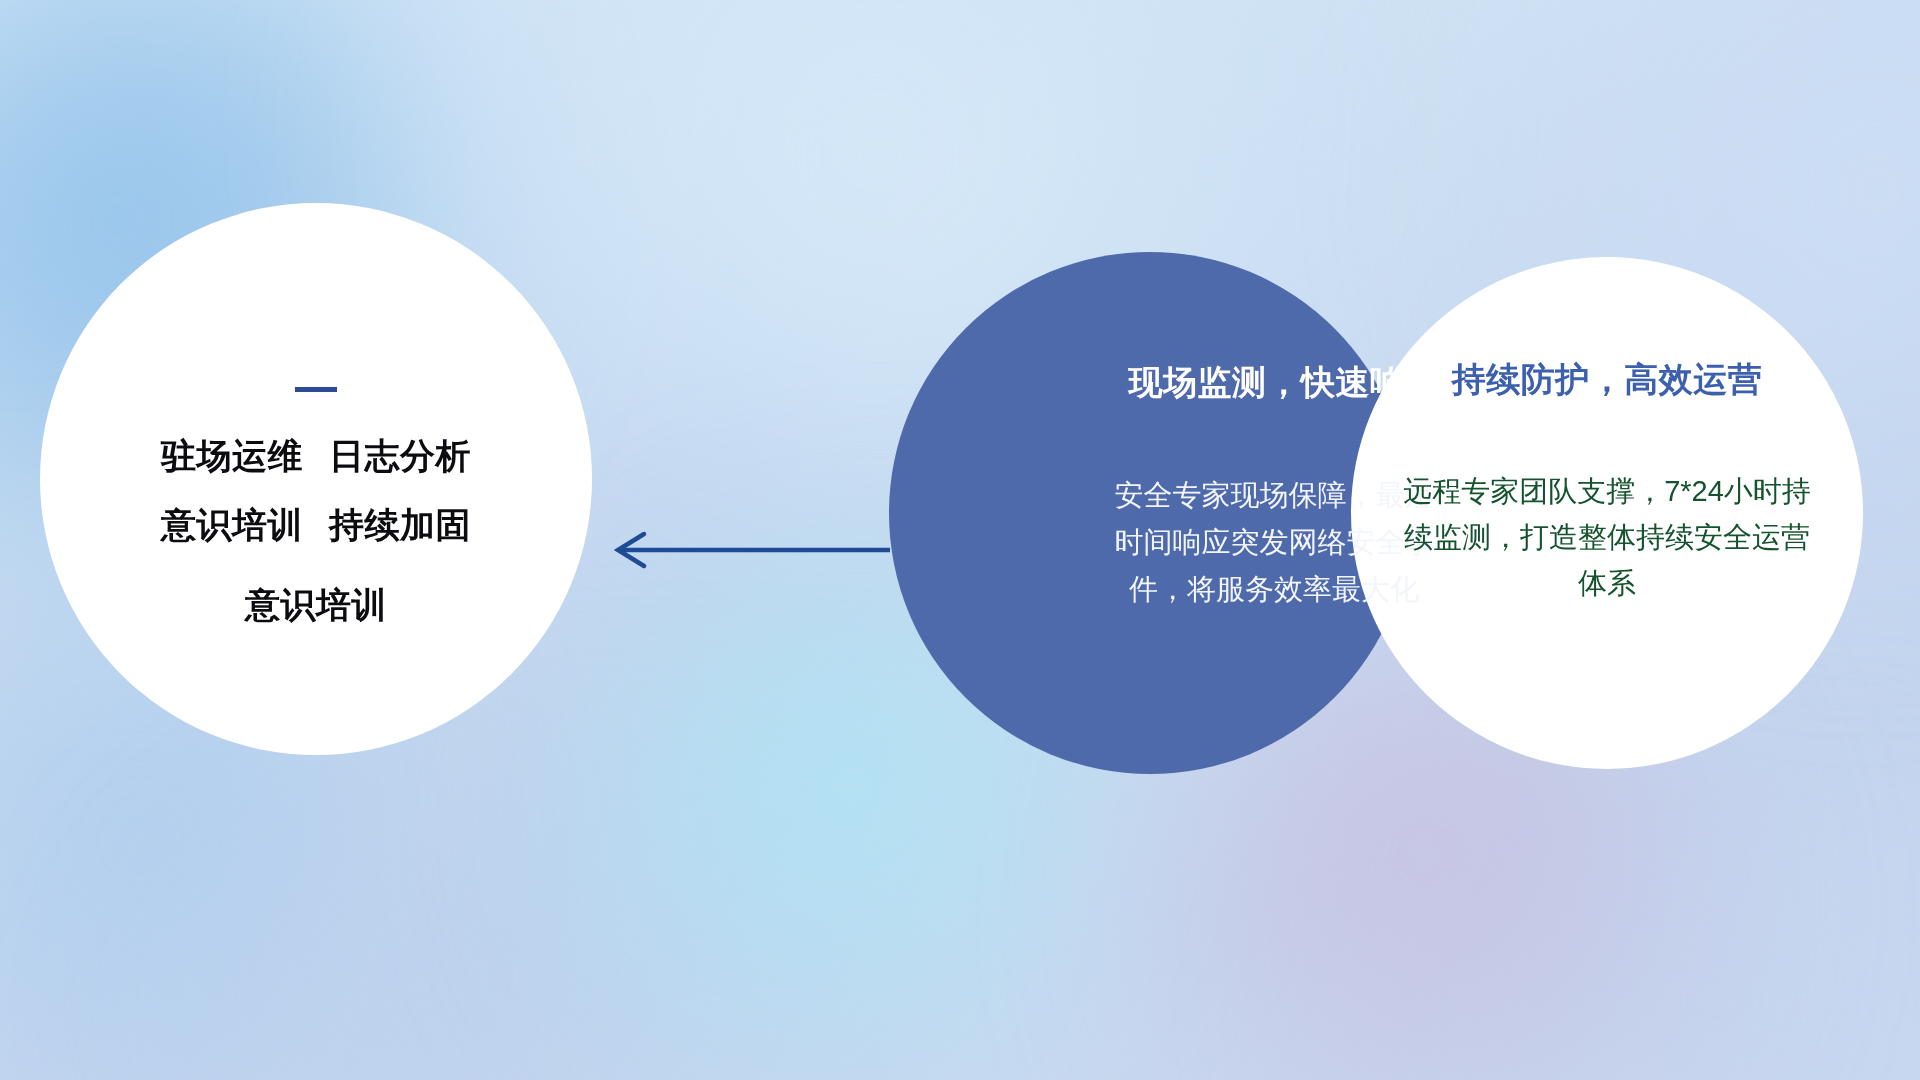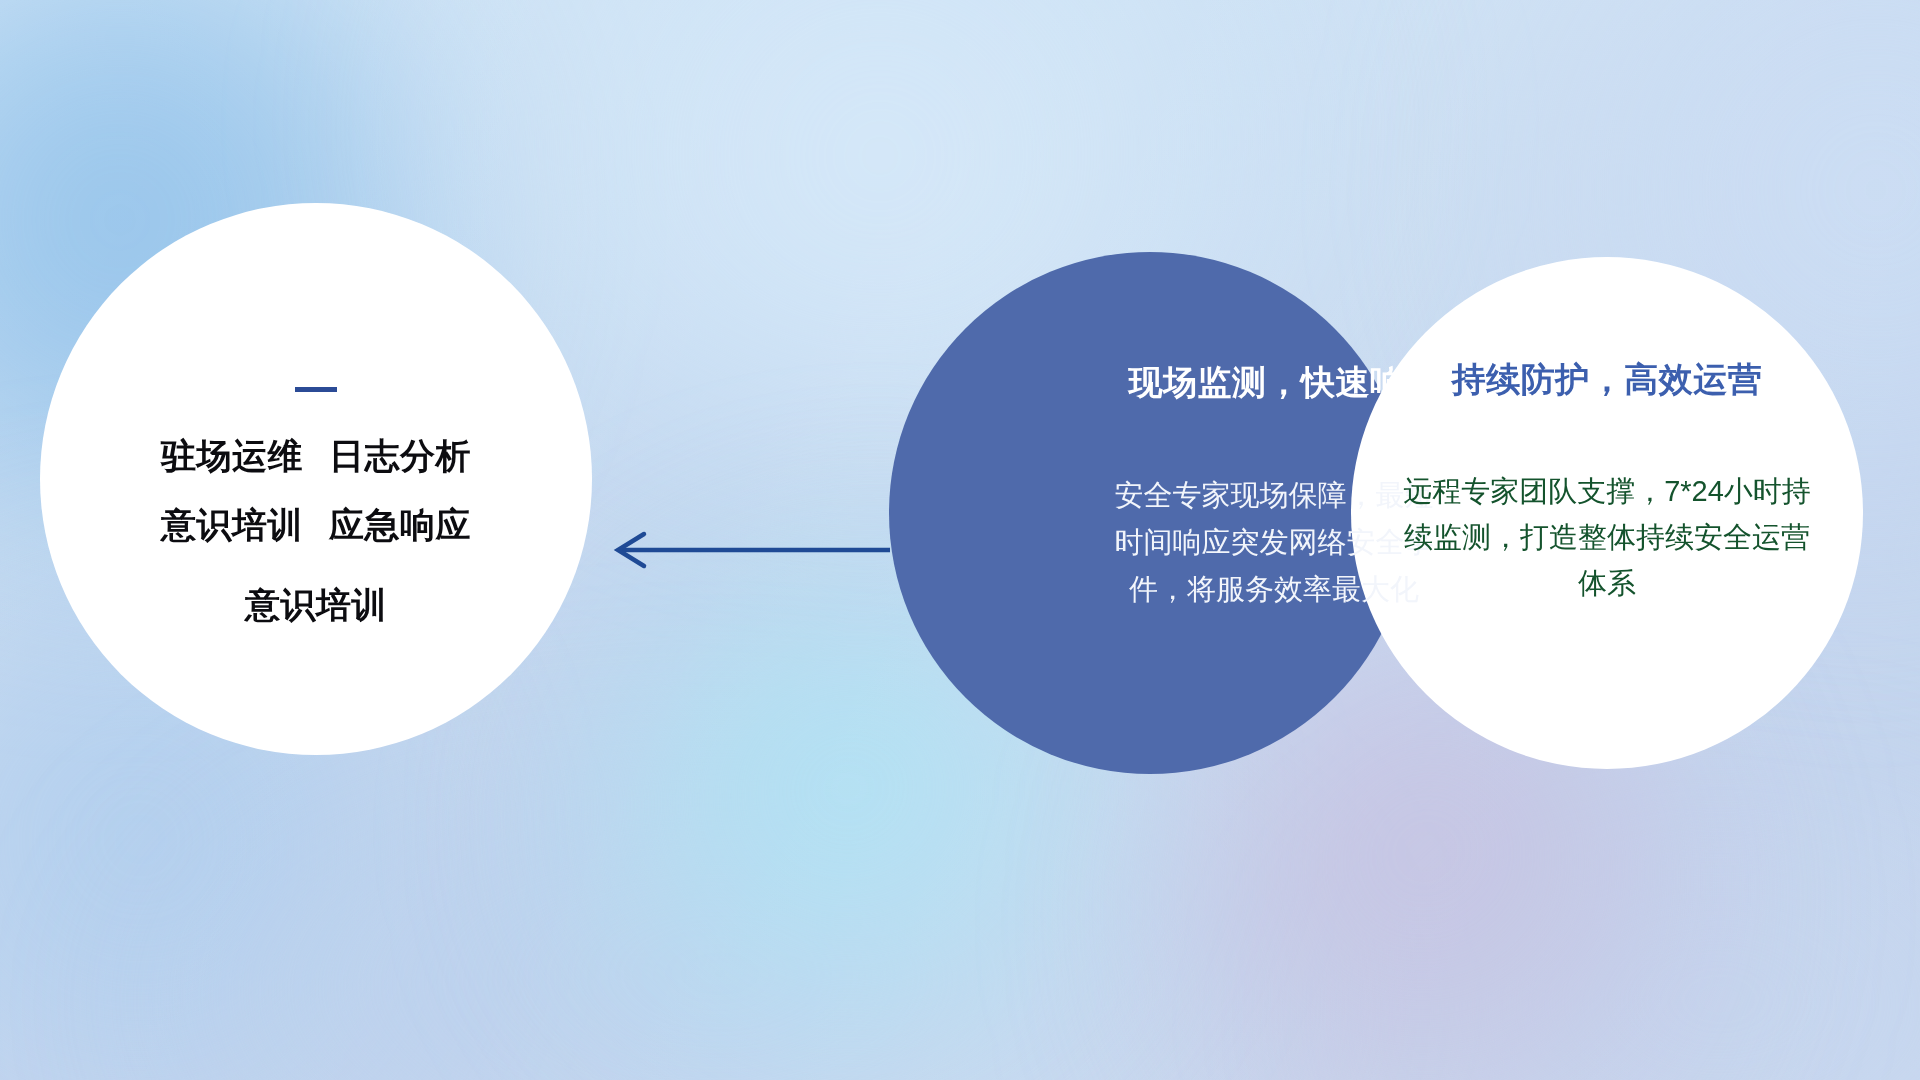--- a/index.html
+++ b/index.html
@@ -244,21 +244,21 @@
   </svg>
 
   <div class="circle circle-left"></div>
   <div class="circle circle-mid"></div>
   <div class="circle circle-right"></div>
 
   <div class="left-content">
     <div class="left-divider"></div>
     <div class="left-lines">
       <div class="left-line"><span>驻场运维</span><span class="gap"></span><span>日志分析</span></div>
-      <div class="left-line"><span>意识培训</span><span class="gap"></span><span>应急响应</span></div>
+      <div class="left-line"><span>意识培训</span><span class="gap"></span><span>持续加固</span></div>
       <div class="left-line last">意识培训</div>
     </div>
   </div>
 
   <div class="mid-content">
     <div class="mid-title">现场监测，快速响应</div>
     <div class="mid-body">安全专家现场保障，最短时间响应突发网络安全事件，将服务效率最大化</div>
   </div>
 
   <div class="right-content">

